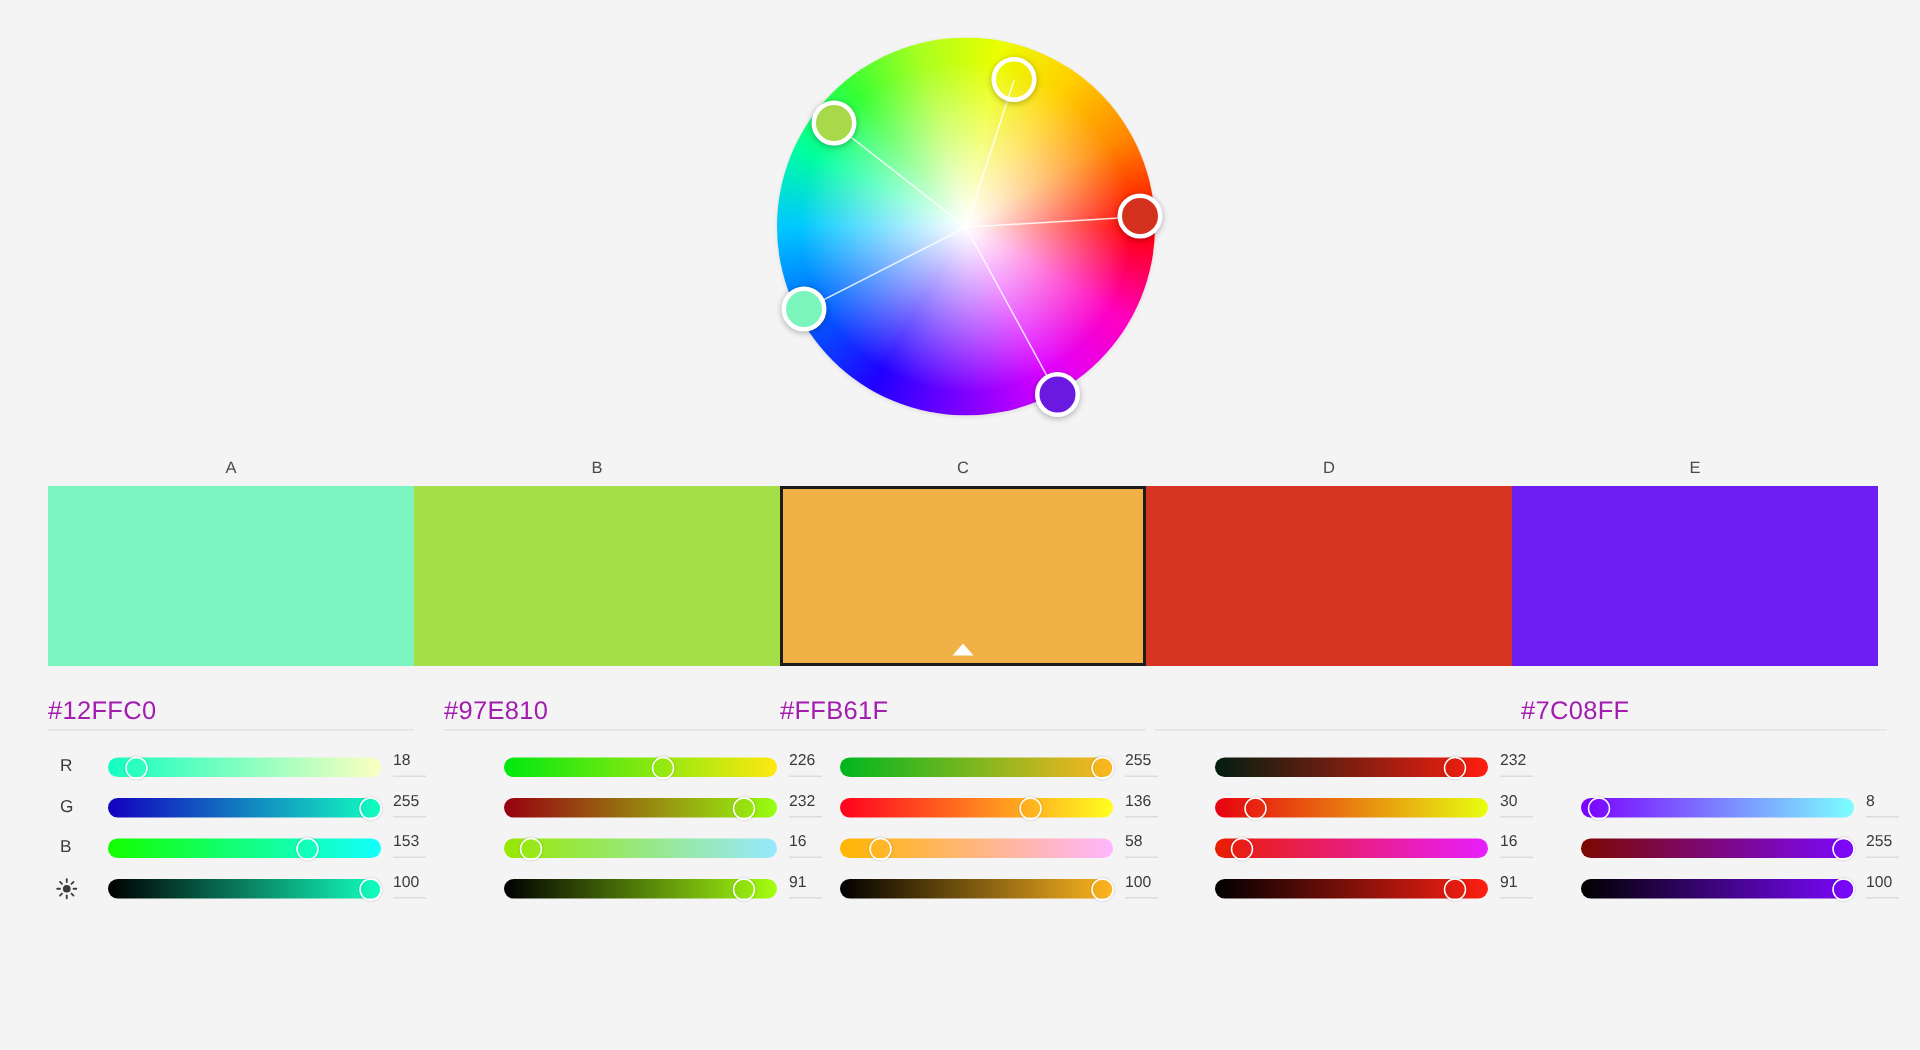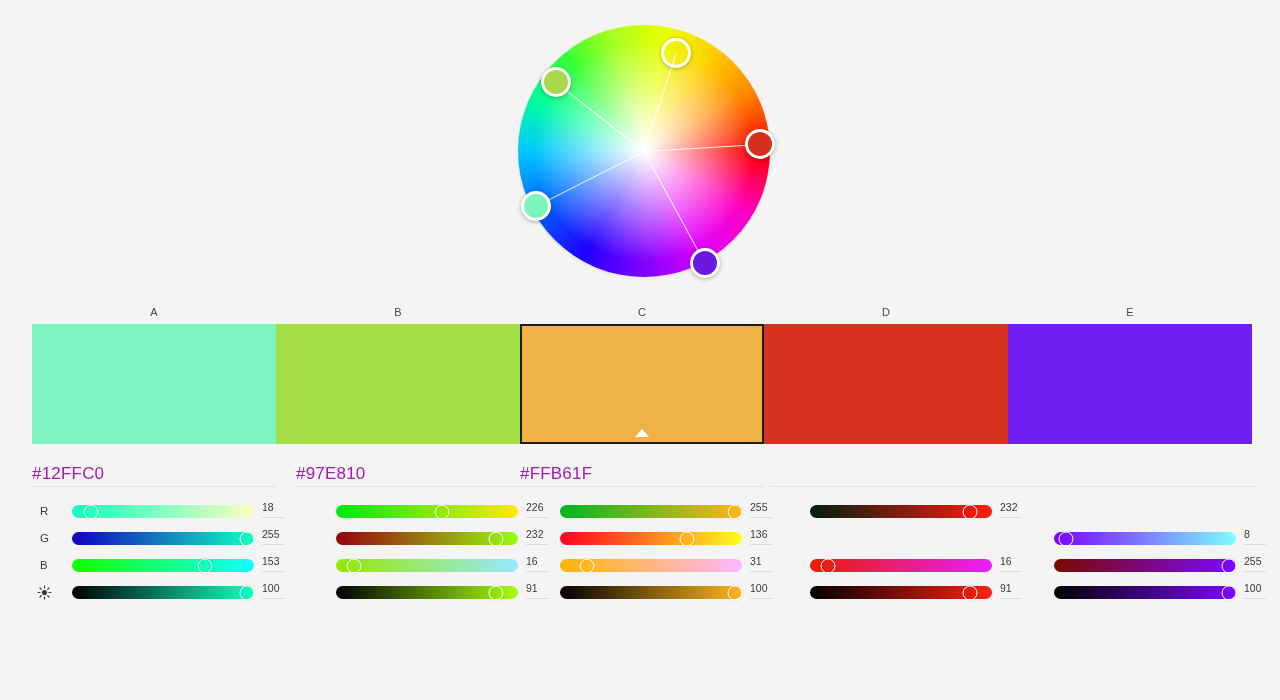--- a/index.html
+++ b/index.html
@@ -249,21 +249,21 @@
             <div class="knob" style="left: 126.906px;"></div>
           </div>
           <div class="val">136</div>
           <div class="val-underline"></div>
         </div>
         <div class="row" style="top: 97px;">
           <div class="track-wrap">
             <div class="track" style="background: linear-gradient(to right, rgb(255, 182, 0), rgb(255, 182, 255));"></div>
             <div class="knob" style="left: 27.4235px;"></div>
           </div>
-          <div class="val">31</div>
+          <div class="val">58</div>
           <div class="val-underline"></div>
         </div>
         <div class="row" style="top: 124px;">
           <div class="track-wrap">
             <div class="track" style="background: linear-gradient(to right, rgb(0, 0, 0), rgb(255, 182, 31));"></div>
             <div class="knob" style="left: 175px;"></div>
           </div>
           <div class="val">100</div>
           <div class="val-underline"></div>
         </div>
@@ -271,38 +271,47 @@
       <div class="panel" style="left: 770px;">
         <div class="hex-underline"></div>
         <div class="row" style="top: 43px;">
           <div class="track-wrap">
             <div class="track" style="background: linear-gradient(to right, rgb(0, 30, 16), rgb(255, 30, 16));"></div>
             <div class="knob" style="left: 159.847px;"></div>
           </div>
           <div class="val">232</div>
           <div class="val-underline"></div>
         </div>
+        <div class="row" style="top: 70px;">
+          <div class="track-wrap">
+            <div class="track" style="background: linear-gradient(to right, rgb(232, 0, 16), rgb(232, 255, 16));"></div>
+            <div class="knob" style="left: 26.7647px;"></div>
+          </div>
+          <div class="val">30</div>
+          <div class="val-underline"></div>
+        </div>
         <div class="row" style="top: 97px;">
           <div class="track-wrap">
             <div class="track" style="background: linear-gradient(to right, rgb(232, 30, 0), rgb(232, 30, 255));"></div>
             <div class="knob" style="left: 17.5412px;"></div>
           </div>
           <div class="val">16</div>
           <div class="val-underline"></div>
         </div>
         <div class="row" style="top: 124px;">
           <div class="track-wrap">
             <div class="track" style="background: linear-gradient(to right, rgb(0, 0, 0), rgb(255, 32, 18));"></div>
             <div class="knob" style="left: 159.88px;"></div>
           </div>
           <div class="val">91</div>
           <div class="val-underline"></div>
         </div>
       </div>
       <div class="panel" style="left: 1014px;">
+        <div class="hex">#7C08FF</div>
         <div class="hex-underline"></div>
         <div class="row" style="top: 70px;">
           <div class="track-wrap">
             <div class="track" style="background: linear-gradient(to right, rgb(124, 0, 255), rgb(124, 255, 255));"></div>
             <div class="knob" style="left: 12.2706px;"></div>
           </div>
           <div class="val">8</div>
           <div class="val-underline"></div>
         </div>
         <div class="row" style="top: 97px;">

